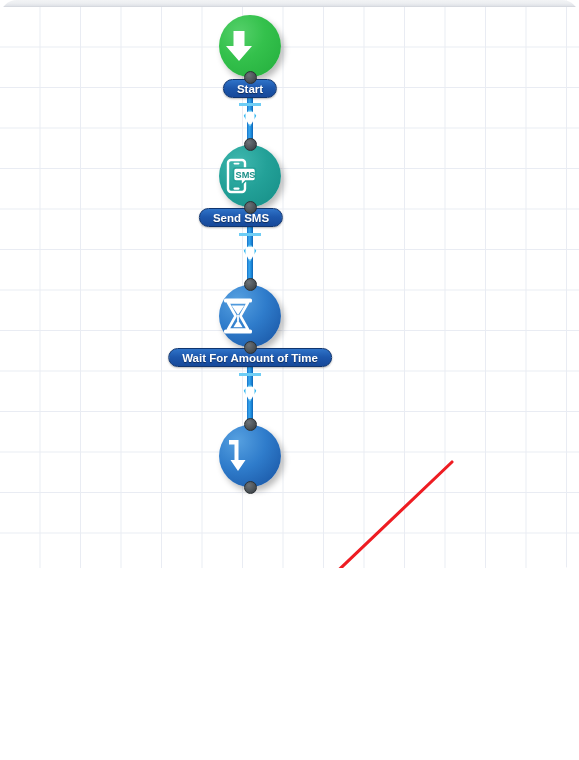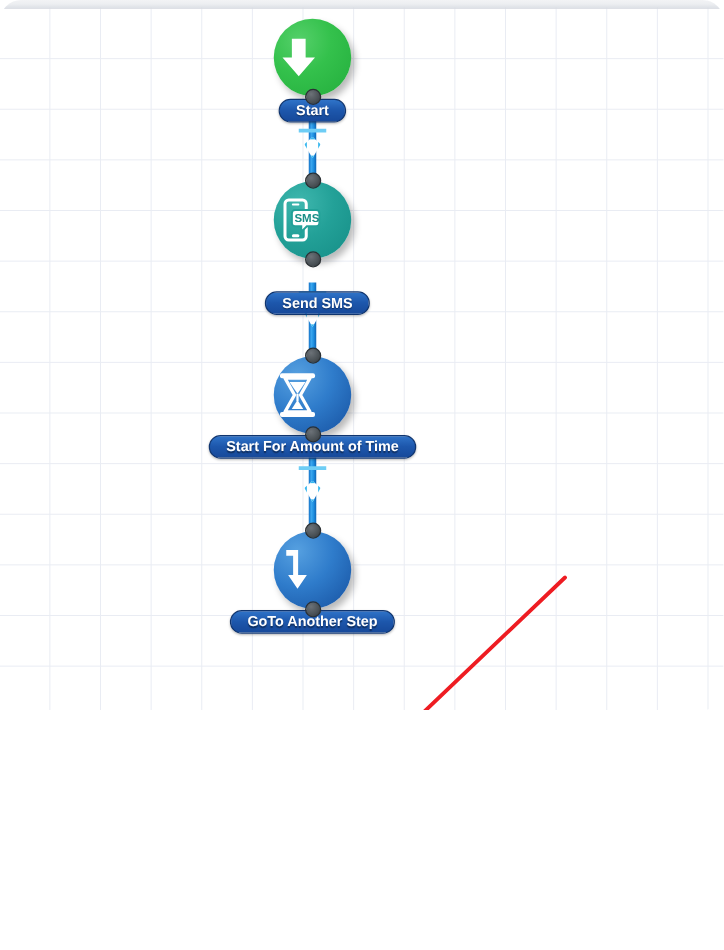--- a/index.html
+++ b/index.html
@@ -201,52 +201,51 @@
           <rect x="14.5" y="6.8" width="6" height="1.6" rx="0.8" fill="#ffffff"></rect>
           <rect x="14.5" y="31.4" width="6" height="2.4" rx="1.2" fill="#ffffff"></rect>
           <path d="M17 12 h17 a2.5 2.5 0 0 1 2.5 2.5 v8 a2.5 2.5 0 0 1 -2.5 2.5 h-7.5 l-4.5 4.5 v-4.5 h-5 a2.5 2.5 0 0 1 -2.5 -2.5 v-8 a2.5 2.5 0 0 1 2.5 -2.5 z" fill="#ffffff" stroke="#23a198" stroke-width="1.6"></path>
           <text x="26.5" y="21.8" font-family="Liberation Sans, sans-serif" font-size="9.2" font-weight="bold" fill="#1b8f87" text-anchor="middle">SMS</text>
         </svg>
       </span>
     </div>
     <div class="knob top"></div>
     <div class="knob bot"></div>
   </div>
-  <div class="pill" style="left:254px; top:208px;margin-top:25px;">Send SMS</div>
+  <div class="pill" style="left:241px; top:208px;">Send SMS</div>
 
   <div class="node" style="left:250px; top:316px;">
     <div class="node-circle circle-blue">
       <span>
         <svg width="38" height="40" viewBox="0 0 38 40">
           <rect x="5" y="2.5" width="28" height="4" rx="1.6" fill="#ffffff"></rect>
           <rect x="5" y="33.5" width="28" height="4" rx="1.6" fill="#ffffff"></rect>
           <path d="M9 6.5 h20 l-7.6 13.5 l7.6 13.5 h-20 l7.6 -13.5 z" fill="none" stroke="#ffffff" stroke-width="2.6" stroke-linejoin="round"></path>
           <path d="M12.6 9.6 h12.8 l-6.4 9.4 z" fill="#ffffff"></path>
           <path d="M19 24 l4.6 7.2 h-9.2 z" fill="#ffffff"></path>
           <rect x="18.1" y="19" width="1.8" height="6" fill="#ffffff"></rect>
         </svg>
       </span>
     </div>
     <div class="knob top"></div>
     <div class="knob bot"></div>
   </div>
-  <div class="pill" style="left:250px; top:348px;">Start For Amount of Time</div>
+  <div class="pill" style="left:250px; top:348px;">Wait For Amount of Time</div>
 
   <div class="node" style="left:250px; top:456px;">
     <div class="node-circle circle-blue">
       <span>
         <svg width="38" height="40" viewBox="0 0 38 40">
           <path d="M10 4 h9.5 v20 h7 L19 35 L11.5 24 h4 V8.6 H10 z" fill="#ffffff"></path>
         </svg>
       </span>
     </div>
     <div class="knob top"></div>
     <div class="knob bot"></div>
   </div>
-  <div class="pill" style="left:250px; top:488px;">GoTo Another Step</div>
 
   <div class="node" style="left:250px; top:616px;">
     <div class="node-circle circle-blue">
       <span>
         <svg width="40" height="40" viewBox="0 0 40 40">
           <line x1="13" y1="14" x2="29" y2="7" stroke="#ffffff" stroke-width="3.2" stroke-linecap="round"></line>
           <line x1="13" y1="20" x2="29" y2="27" stroke="#ffffff" stroke-width="3.2" stroke-linecap="round"></line>
           <circle cx="10" cy="17" r="6.4" fill="#ffffff"></circle>
           <circle cx="30" cy="7" r="5.6" fill="#ffffff"></circle>
           <circle cx="30" cy="28" r="5.6" fill="#ffffff"></circle>

